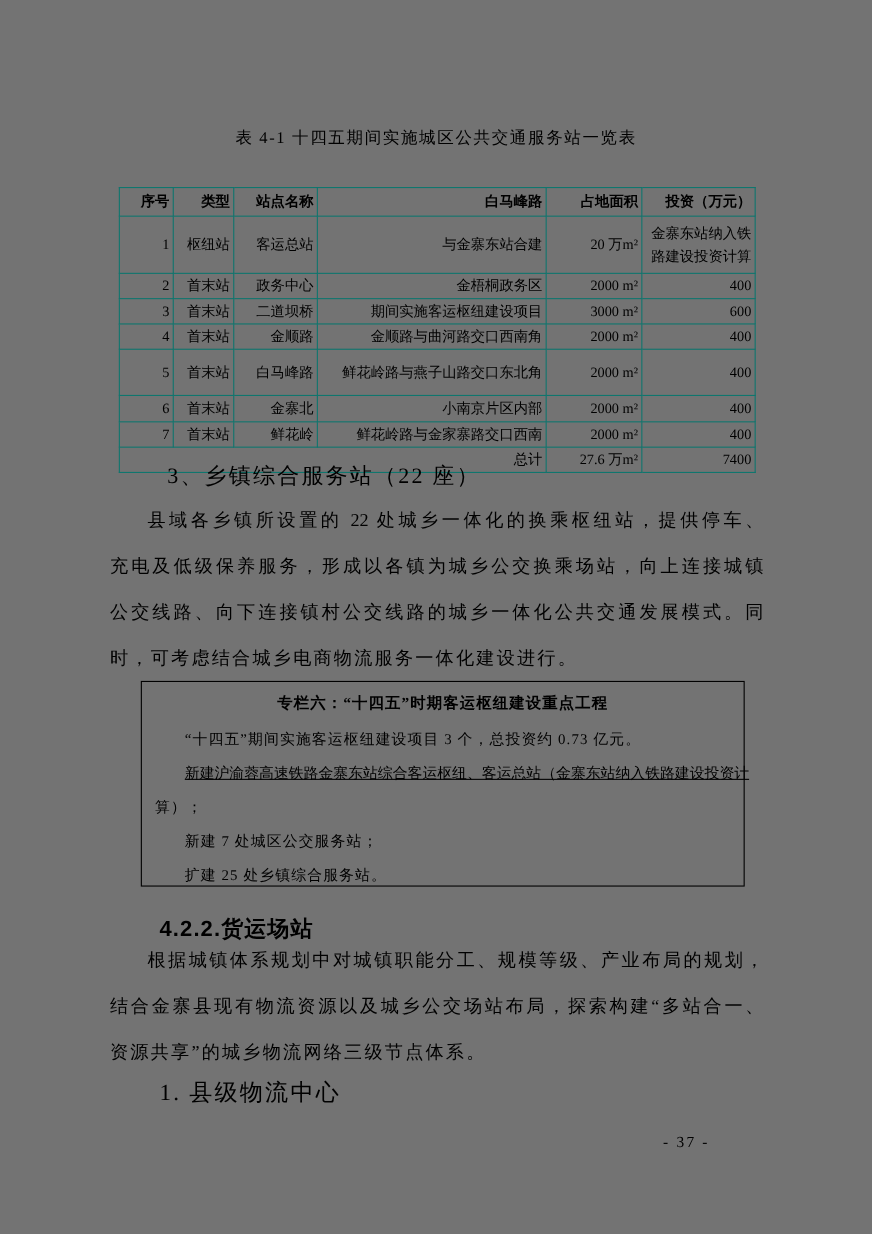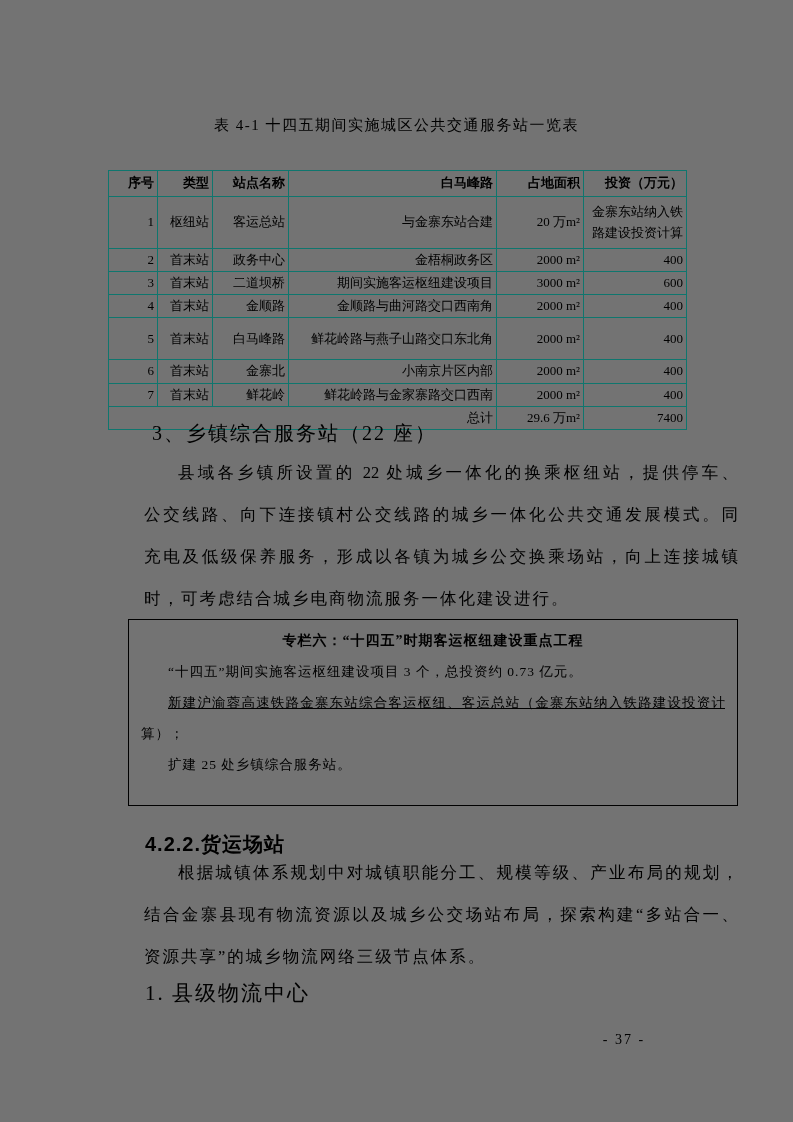--- a/index.html
+++ b/index.html
@@ -23,35 +23,35 @@
     border:1px solid #0f766e; text-align:right; vertical-align:middle;
     padding:1px 3px; line-height:1.55; overflow:hidden;
   }
   table.station th { font-weight:bold; }
   tr.h-head  { height:26px; }
   tr.h-tall  { height:52px; }
   tr.h-row   { height:21px; }
   tr.h-tall2 { height:42px; }
   tr.h-total { height:20px; }
 
-  .body-par { position:absolute; left:100px; width:594px;margin-left:44px; }
+  .body-par { position:absolute; left:100px; width:594px; }
   .bline {
     height:42px; line-height:42px; font-size:16.5px;
     letter-spacing:2px; white-space:nowrap;
   }
   .bline.full { text-align:justify; text-align-last:justify; letter-spacing:0; }
   .bline.indent { padding-left:34px; }
 
   .sec-num-heading {
     position:absolute; left:152px; top:420px;
     font-size:20px; letter-spacing:2px; line-height:26px;
   }
 
   .column-box {
-    position:absolute; left:128px; top:619px; width:610px; height:187px;
+    position:absolute; left:128px; top:619px; width:549px; height:187px;
     border:1.5px solid #000; padding:6px 12px 0 12px; box-sizing:border-box;
   }
   .box-title {
     text-align:center; font-size:14px; font-weight:bold;
     line-height:30px; letter-spacing:1px;
   }
   .box-line {
     font-size:13.5px; line-height:31px; height:31px;
     letter-spacing:1px; white-space:nowrap;
   }
@@ -150,40 +150,41 @@
     <tr class="h-row">
       <td>7</td>
       <td>首末站</td>
       <td>鲜花岭</td>
       <td>鲜花岭路与金家寨路交口西南</td>
       <td>2000 m²</td>
       <td>400</td>
     </tr>
     <tr class="h-total">
       <td colspan="4">总计</td>
-      <td>29.6 万m²</td>
+      <td>27.6 万m²</td>
       <td>7400</td>
     </tr>
   </tbody>
     </table>
 
   <div class="sec-num-heading">3、乡镇综合服务站（22 座）</div>
 
   <div class="body-par" style="top:452px">
     <div class="bline full indent">县域各乡镇所设置的 22 处城乡一体化的换乘枢纽站，提供停车、</div>
+    <div class="bline full">充电及低级保养服务，形成以各镇为城乡公交换乘场站，向上连接城镇</div>
     <div class="bline full">公交线路、向下连接镇村公交线路的城乡一体化公共交通发展模式。同</div>
-    <div class="bline full">充电及低级保养服务，形成以各镇为城乡公交换乘场站，向上连接城镇</div>
     <div class="bline">时，可考虑结合城乡电商物流服务一体化建设进行。</div>
   </div>
 
   <div class="column-box">
     <div class="box-title">专栏六：“十四五”时期客运枢纽建设重点工程</div>
     <div class="box-line indent">“十四五”期间实施客运枢纽建设项目 3 个，总投资约 0.73 亿元。</div>
     <div class="box-line full indent">新建沪渝蓉高速铁路金寨东站综合客运枢纽、客运总站（金寨东站纳入铁路建设投资计</div>
     <div class="box-line">算）；</div>
+    <div class="box-line indent">新建 7 处城区公交服务站；</div>
     <div class="box-line indent">扩建 25 处乡镇综合服务站。</div>
   </div>
 
   <div class="heading-422">4.2.2.货运场站</div>
 
   <div class="body-par" style="top:852px">
     <div class="bline full indent">根据城镇体系规划中对城镇职能分工、规模等级、产业布局的规划，</div>
     <div class="bline full">结合金寨县现有物流资源以及城乡公交场站布局，探索构建“多站合一、</div>
     <div class="bline">资源共享”的城乡物流网络三级节点体系。</div>
   </div>

